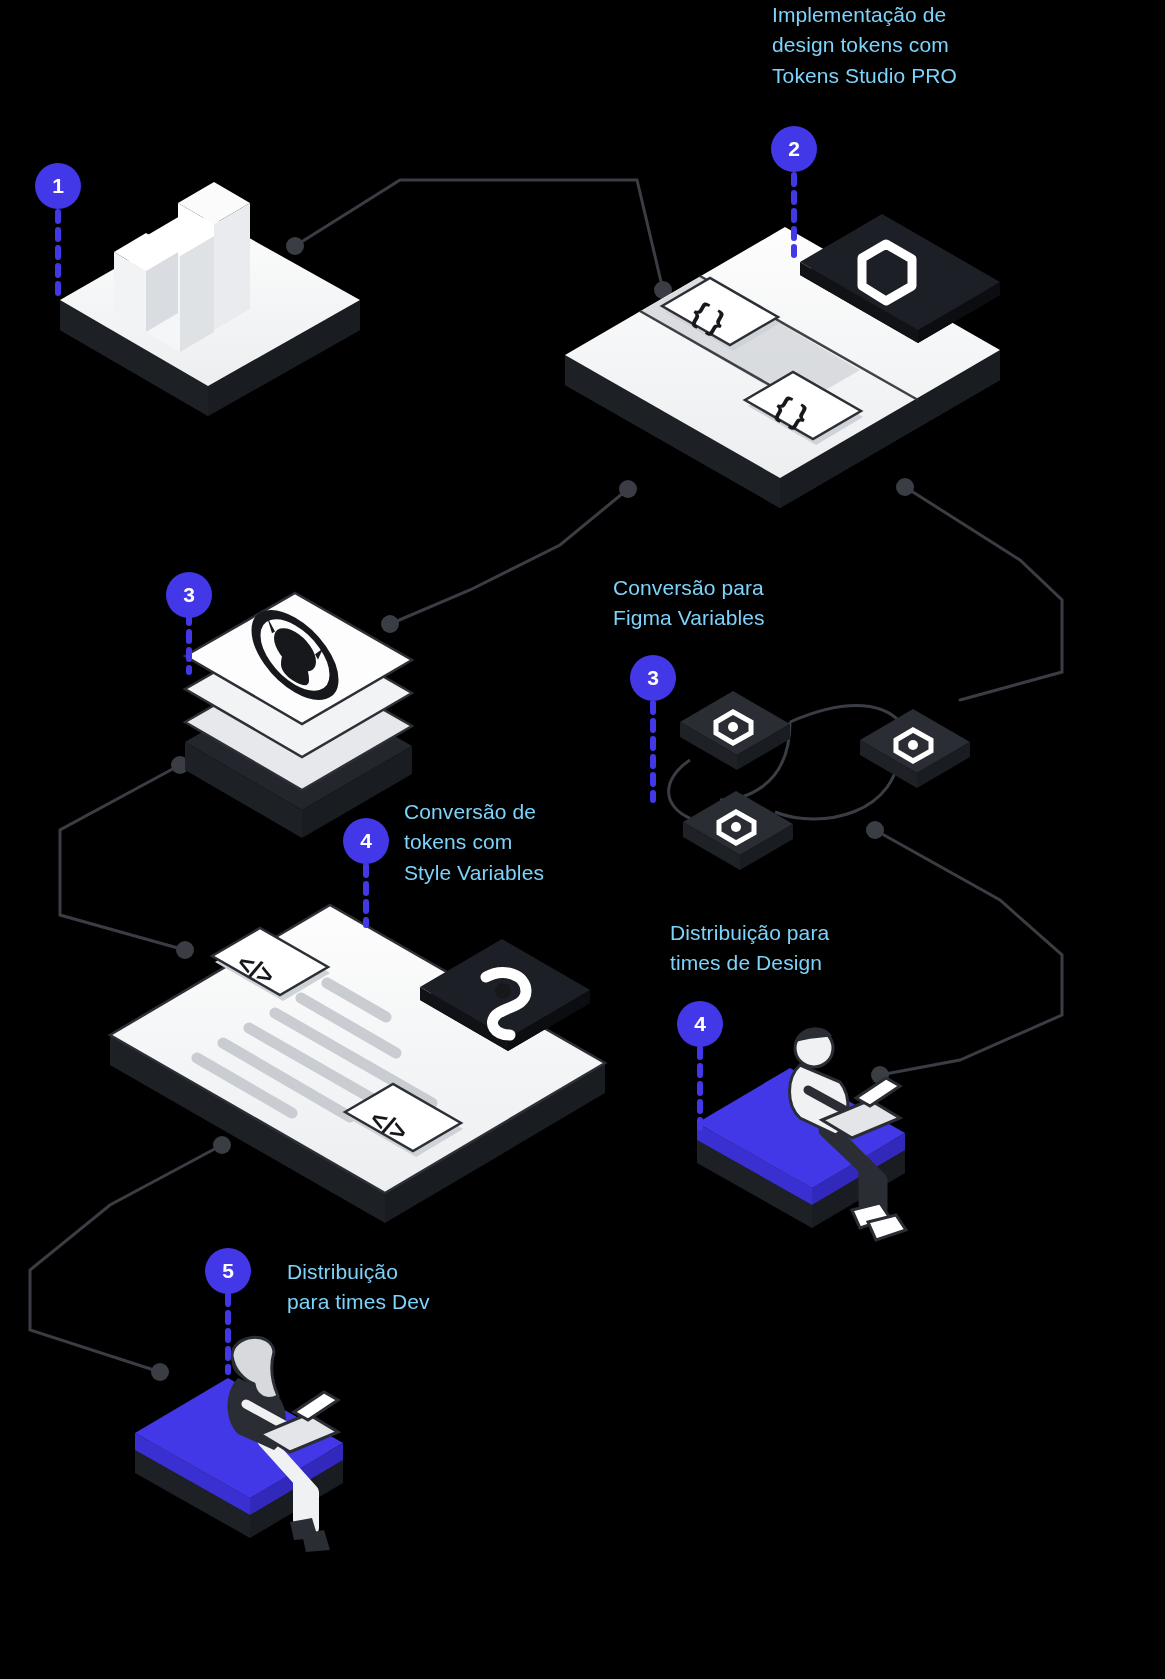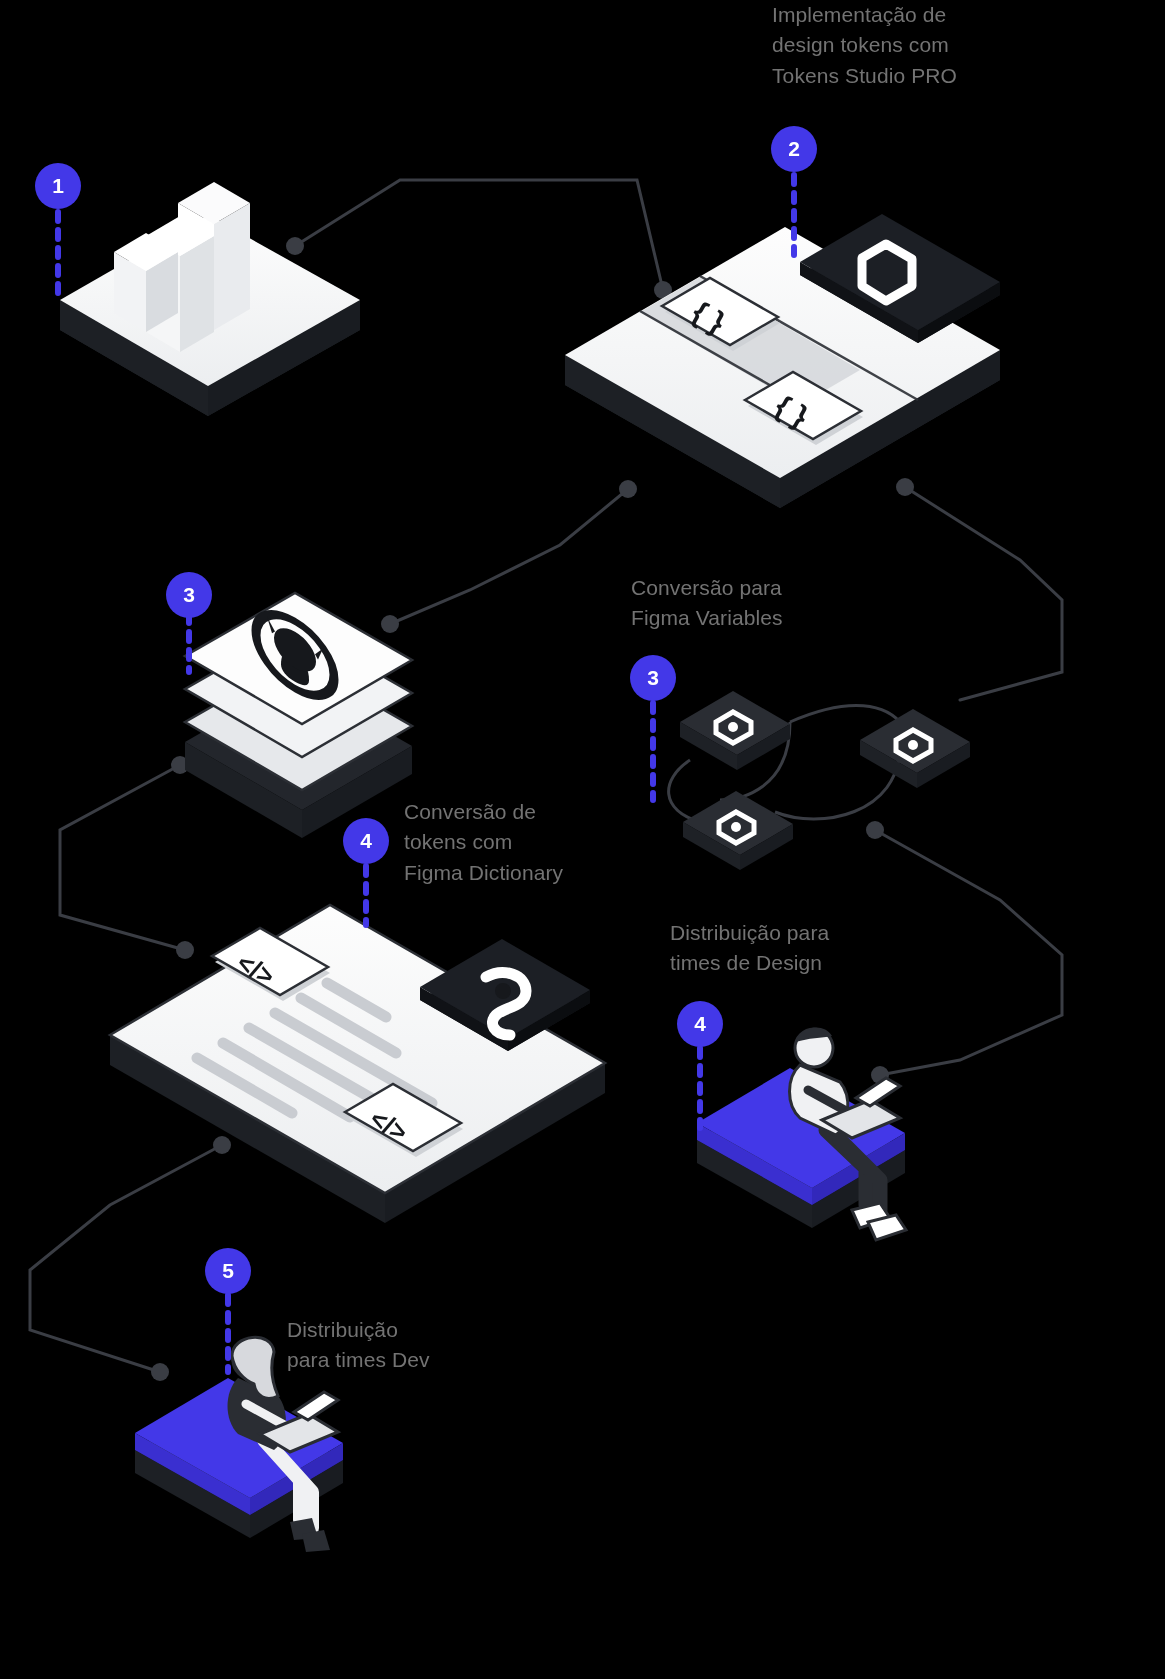--- a/index.html
+++ b/index.html
@@ -22,21 +22,21 @@
   }
   svg#diagram {
     position: absolute;
     left: 0; top: 0;
     width: 1165px;
     height: 1679px;
     display: block;
   }
   .label {
     position: absolute;
-    color: #737373;
+    color: #7dd3fc;
     font-size: 21px;
     line-height: 1.45;
     font-weight: 500;
     letter-spacing: 0.1px;
     white-space: pre-line;
     pointer-events: none;
   }
   .badge {
     position: absolute;
     width: 46px;
@@ -294,28 +294,28 @@
       <path d="M653,703 L653,800"></path>
       <path d="M366,866 L366,925"></path>
       <path d="M700,1048 L700,1128"></path>
       <path d="M228,1295 L228,1372"></path>
     </g>
   </svg>
 
   <div class="label" style="left:772px; top:0px;">Implementação de
 design tokens com
 Tokens Studio PRO</div>
-  <div class="label" style="left:631px; top:573px;">Conversão para
+  <div class="label" style="left:613px; top:573px;">Conversão para
 Figma Variables</div>
   <div class="label" style="left:404px; top:797px;">Conversão de
 tokens com
-Figma Dictionary</div>
+Style Variables</div>
   <div class="label" style="left:670px; top:918px;">Distribuição para
 times de Design</div>
-  <div class="label" style="left:287px; top:1315px;">Distribuição
+  <div class="label" style="left:287px; top:1257px;">Distribuição
 para times Dev</div>
 
   <div class="badge" style="left:35px; top:163px;">1</div>
   <div class="badge" style="left:771px; top:126px;">2</div>
   <div class="badge" style="left:166px; top:572px;">3</div>
   <div class="badge" style="left:630px; top:655px;">3</div>
   <div class="badge" style="left:343px; top:818px;">4</div>
   <div class="badge" style="left:677px; top:1001px;">4</div>
   <div class="badge" style="left:205px; top:1248px;">5</div>
 

